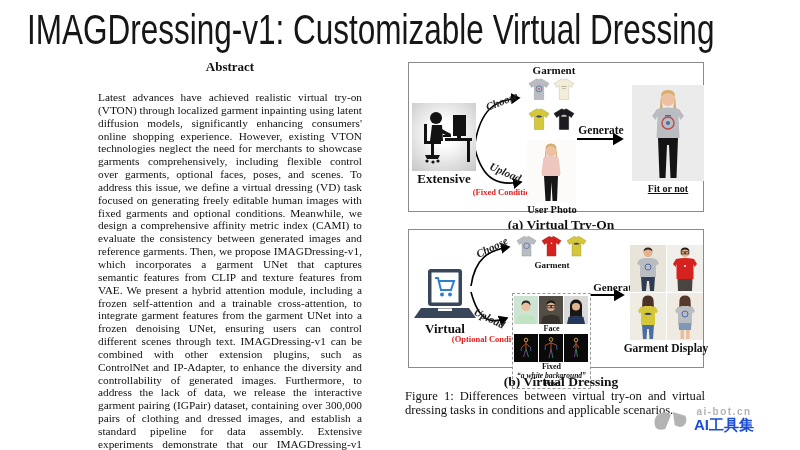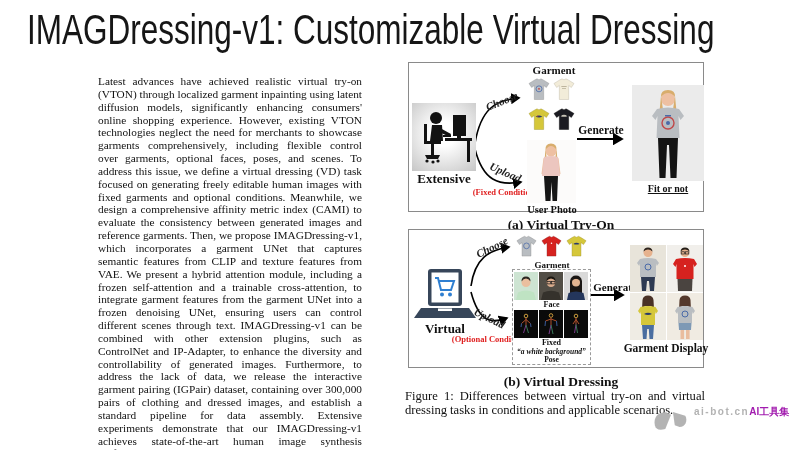--- a/index.html
+++ b/index.html
@@ -26,37 +26,38 @@
   .abs{position:absolute;}
   .slabel{position:absolute;font-weight:700;text-align:center;line-height:1.1;}
   .cond{position:absolute;font-weight:700;text-align:center;color:var(--accent-red);
         font-size:8.5px;line-height:1;}
   .rot{position:absolute;font-style:italic;font-weight:700;font-size:11px;color:#222;
        white-space:nowrap;}
   .arrows{position:absolute;left:0;top:0;width:100%;height:100%;pointer-events:none;}
   .consumer-bg{background:radial-gradient(circle at 50% 45%, #ffffff 25%, #c6c6c6 100%);}
   .grid2{display:grid;grid-template-columns:24px 24px;gap:1px;}
   .row3{display:flex;gap:2px;}
-  .dashed{border:1px dashed #9a9a9a;box-sizing:border-box;background:#fff;}
+  .dashed{border:1px dashed #9a9a9a;box-sizing:border-box;background:#fff;margin-top:24px;}
   .grid2b{display:grid;grid-template-columns:36px 36px;gap:1px;}
   svg{display:block;}
   .watermark{position:absolute;left:652px;top:406px;width:146px;display:flex;align-items:flex-start;gap:4px;
              font-family:"Liberation Sans",sans-serif;}
-  .wm-text{display:flex;flex-direction:row;line-height:1.1;align-items:center;}
+  .wm-text{display:flex;flex-direction:column;line-height:1.1;align-items:center;}
   .wm-site{font-size:10px;font-weight:700;letter-spacing:1.5px;color:var(--watermark-gray);}
-  .wm-name{font-size:10px;font-weight:700;color:#a21caf;}
+  .wm-name{font-size:15px;font-weight:700;color:#1d4ed8;}
 </style>
 </head>
 <body>
 
 <div class="slide">
 
   <h1 class="title">IMAGDressing-v1: Customizable Virtual Dressing</h1>
 
   <section class="abstract">
+    <h2>Abstract</h2>
     <p>Latest advances have achieved realistic virtual try-on (VTON) through localized garment inpainting using latent diffusion models, significantly enhancing consumers' online shopping experience. However, existing VTON technologies neglect the need for merchants to showcase garments comprehensively, including flexible control over garments, optional faces, poses, and scenes. To address this issue, we define a virtual dressing (VD) task focused on generating freely editable human images with fixed garments and optional conditions. Meanwhile, we design a comprehensive affinity metric index (CAMI) to evaluate the consistency between generated images and reference garments. Then, we propose IMAGDressing-v1, which incorporates a garment UNet that captures semantic features from CLIP and texture features from VAE. We present a hybrid attention module, including a frozen self-attention and a trainable cross-attention, to integrate garment features from the garment UNet into a frozen denoising UNet, ensuring users can control different scenes through text. IMAGDressing-v1 can be combined with other extension plugins, such as ControlNet and IP-Adapter, to enhance the diversity and controllability of generated images. Furthermore, to address the lack of data, we release the interactive garment pairing (IGPair) dataset, containing over 300,000 pairs of clothing and dressed images, and establish a standard pipeline for data assembly. Extensive experiments demonstrate that our IMAGDressing-v1 achieves state-of-the-art human image synthesis performance under various controlled conditions. The code and model will be available</p>
   </section>
 
   <div class="panel panel-a">
 
     <svg class="arrows" viewBox="0 0 294 148">
       <defs>
         <marker id="ah1" markerWidth="7" markerHeight="7" refX="5" refY="3.5" orient="auto">
           <path d="M0,0 L6,3.5 L0,7 Z" fill="#000"></path>
         </marker>

